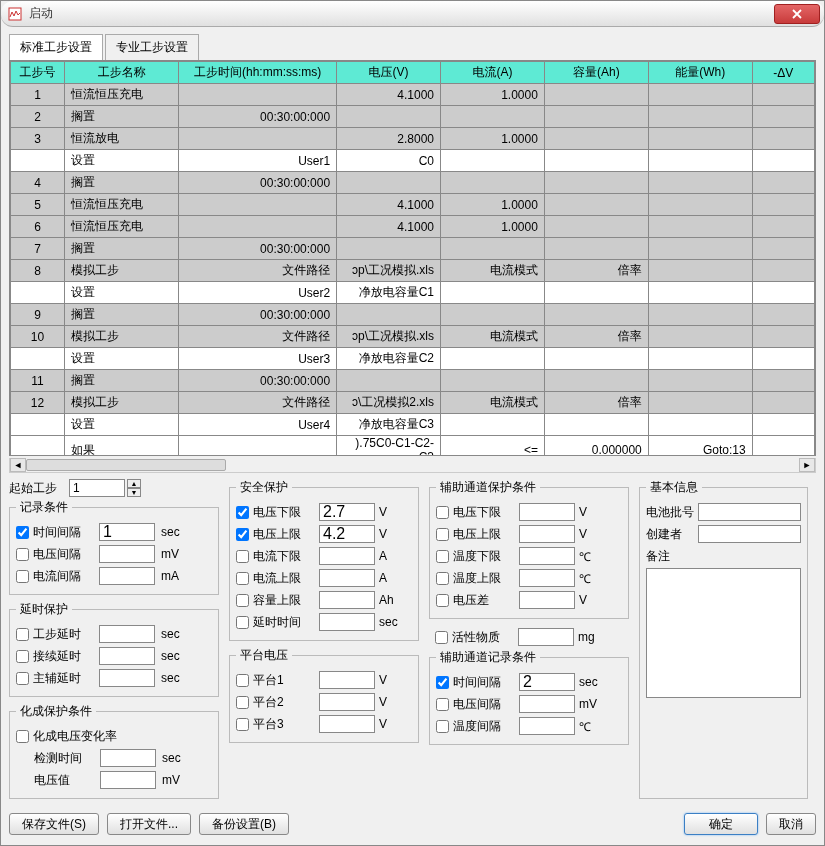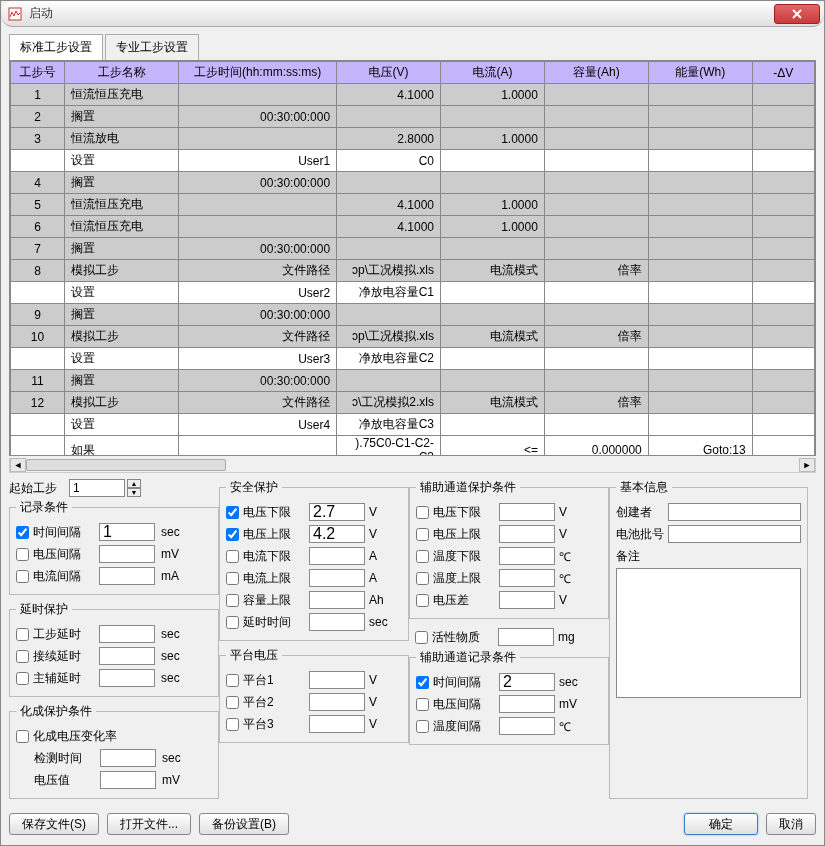--- a/index.html
+++ b/index.html
@@ -10,31 +10,31 @@
 .titlebar .title { flex: 1; font-size: 12px; color: #333; }
 .close-btn { width: 46px; height: 20px; background: linear-gradient(#e46666, #c83b3b); border: 1px solid #a02020; border-radius: 3px; color: #fff; display: flex; align-items: center; justify-content: center; margin-right: 4px; font-size: 12px; cursor: pointer; }
 .content { flex: 1; padding: 6px 8px 4px 8px; display: flex; flex-direction: column; overflow: hidden; }
 .tabs { display: flex; border-bottom: 1px solid #aaa; }
 .tab { padding: 4px 10px; border: 1px solid #aaa; border-bottom: none; background: #f0f0f0; margin-right: 2px; cursor: pointer; position: relative; top: 1px; }
 .tab.active { background: #fff; border-bottom: 1px solid #fff; }
 .table-wrap { border: 1px solid #888; height: 428px; overflow: hidden; background: #fff; margin-top: -1px; position: relative; }
 .table-scroll { overflow-y: scroll; overflow-x: hidden; height: 100%; }
 table { border-collapse: collapse; width: 100%; table-layout: fixed; }
 th, td { border: 1px solid #888; height: 22px; padding: 0 4px; font-size: 12px; text-align: center; background: #cccccc; }
-th { background: #c4b5fd; font-weight: normal; }
+th { background: #5eead4; font-weight: normal; }
 td.name { text-align: left; padding-left: 6px; }
 td.right { text-align: right; padding-right: 6px; }
 tr.white td { background: #fff; }
 .hscroll { height: 16px; background: #f0f0f0; border: 1px solid #ccc; border-top: none; position: relative; margin-top: 2px; }
 .hscroll .thumb { position: absolute; left: 16px; top: 1px; width: 200px; height: 12px; background: #ddd; border: 1px solid #aaa; border-radius: 2px; }
 .hscroll .arrow { position: absolute; top: 0; width: 16px; height: 14px; background: #e8e8e8; border: 1px solid #bbb; font-size: 9px; text-align: center; line-height: 12px; }
 .hscroll .arrow.left { left: 0; }
 .hscroll .arrow.right { right: 0; }
 
-.lower { flex: 1; padding: 6px 8px 0 0; display: flex; }
+.lower { flex: 1; padding: 6px 8px 0 0; display: flex; gap: 10px; }
 .col { display: flex; flex-direction: column; }
 .col1 { width: 210px; }
 .col2 { width: 190px; }
 .col3 { width: 200px; }
 .col4 { flex: 1; }
 
 .start-row { display: flex; align-items: center; margin-bottom: 2px; }
 .start-row label { width: 60px; }
 .spinner { display: flex; align-items: center; }
 .spinner input { width: 56px; height: 18px; border: 1px solid #888; padding: 0 3px; font-size: 12px; }
@@ -495,25 +495,25 @@
               <input type="text" style="">
               <span class="unit-sm">℃</span>
             </div>
         </fieldset>
       </div>
 
       <div class="col col4">
         <fieldset class="basic-info" style="height:100%">
           <legend>基本信息</legend>
           <div class="row">
+              <span class="blbl">电池批号</span>
+              <input type="text" style="">
+            </div>
+          <div class="row">
               <span class="blbl">创建者</span>
-              <input type="text" style="">
-            </div>
-          <div class="row">
-              <span class="blbl">电池批号</span>
               <input type="text" style="">
             </div>
           <div class="row">
               <span class="blbl">备注</span>
             </div>
           <textarea style=""></textarea>
         </fieldset>
       </div>
     </div>
   </div>

